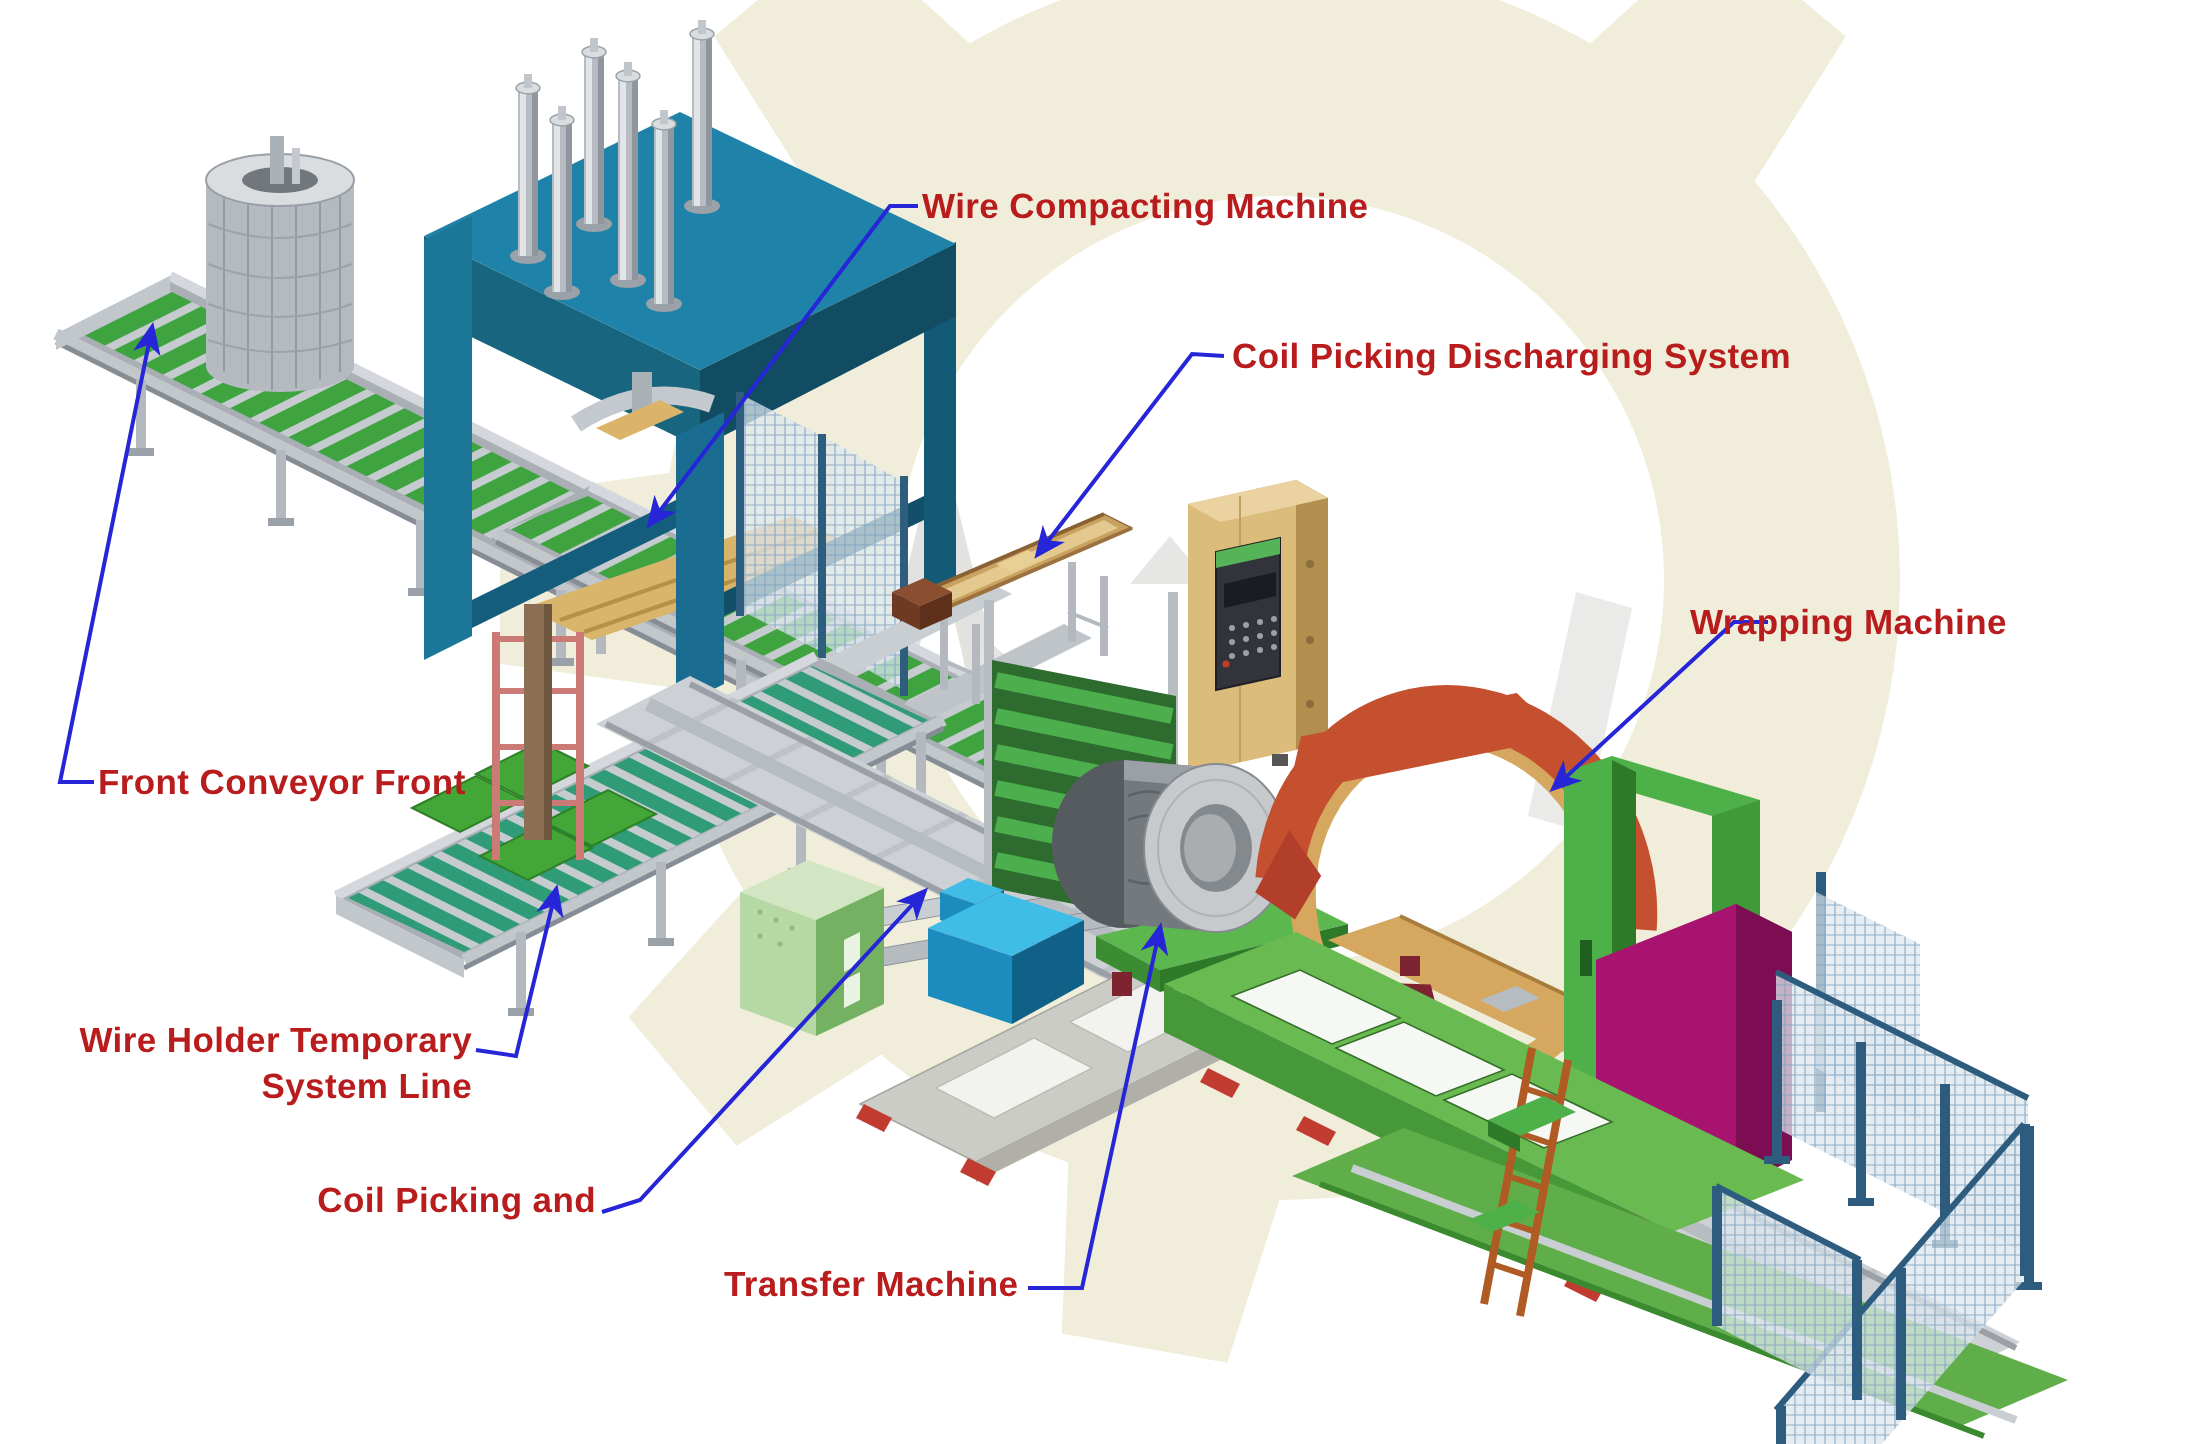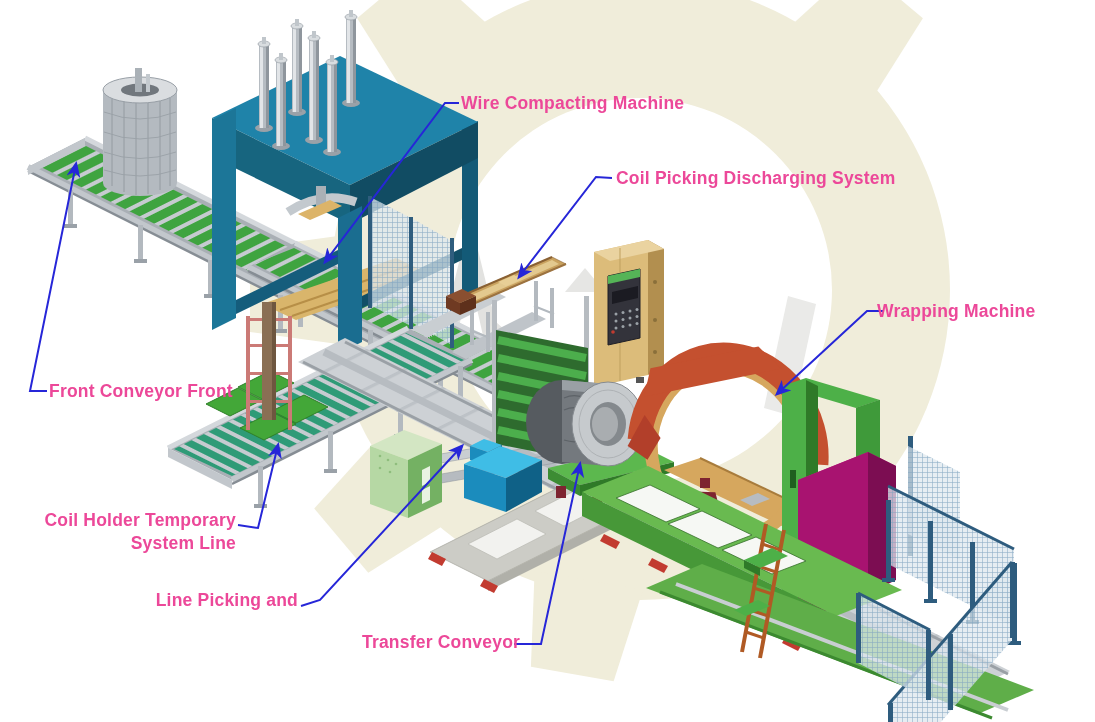--- a/index.html
+++ b/index.html
@@ -1,20 +1,20 @@
 <!DOCTYPE html>
 <html><head>
 <meta charset="utf-8">
 <style>
   html,body{margin:0;padding:0;background:#fff;}
   .stage{position:relative;width:1095px;height:722px;overflow:hidden;background:#fff;
          font-family:"Liberation Sans",sans-serif;}
   .stage svg{position:absolute;left:0;top:0;}
   .callout{position:absolute;font:700 17.5px/23px "Liberation Sans",sans-serif;
-           color:#ec4899;white-space:nowrap;letter-spacing:.2px;}
+           color:#b91c1c;white-space:nowrap;letter-spacing:.2px;}
   .callout.right{text-align:right;}
 </style>
 </head>
 <body>
 
 <div class="stage">
 <svg width="1095" height="722" viewBox="0 0 1095 722">
   <defs>
     <pattern id="rollU" width="13" height="13" patternUnits="userSpaceOnUse" patternTransform="rotate(63.435)">
       <rect width="9" height="13" fill="#3fa440"></rect>
@@ -486,27 +486,27 @@
     <polyline points="238,525 258,528 278,445" marker-end="url(#arrow)"></polyline>
     <polyline points="301,606 320,600 462,446" marker-end="url(#arrow)"></polyline>
     <polyline points="514,644 541,644 580,464" marker-end="url(#arrow)"></polyline>
   </g>
 </svg>
 
   <div class="callout" style="left:461px;top:92px">Wire Compacting Machine</div>
 
   <div class="callout" style="left:616px;top:167px">Coil Picking Discharging System</div>
 
-  <div class="callout" style="left:877px;top:300px">Wrapping Machine</div>
+  <div class="callout" style="left:845px;top:300px">Wrapping Machine</div>
 
   <div class="callout" style="left:49px;top:380px">Front Conveyor Front</div>
 
   <div class="callout right" style="right:859px;top:509px">
-    <div>Coil Holder Temporary</div>
+    <div>Wire Holder Temporary</div>
     <div>System Line</div>
   </div>
 
   <div class="callout right" style="right:797px;top:589px">
-    <div>Line Picking and</div>
+    <div>Coil Picking and</div>
   </div>
 
-  <div class="callout" style="left:362px;top:631px">Transfer Conveyor</div>
+  <div class="callout" style="left:362px;top:631px">Transfer Machine</div>
 </div>
 
 </body></html>

